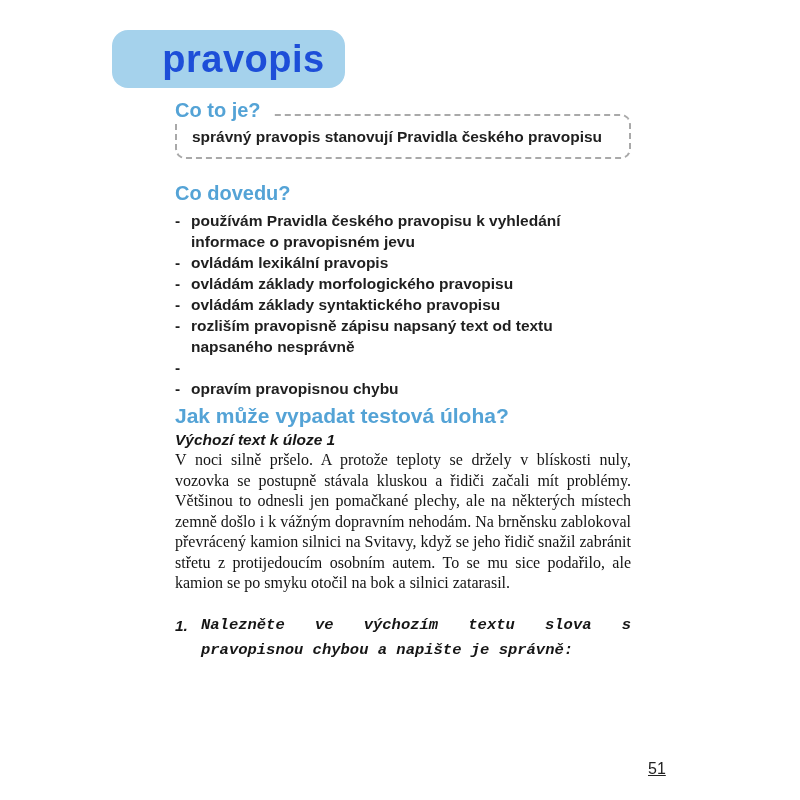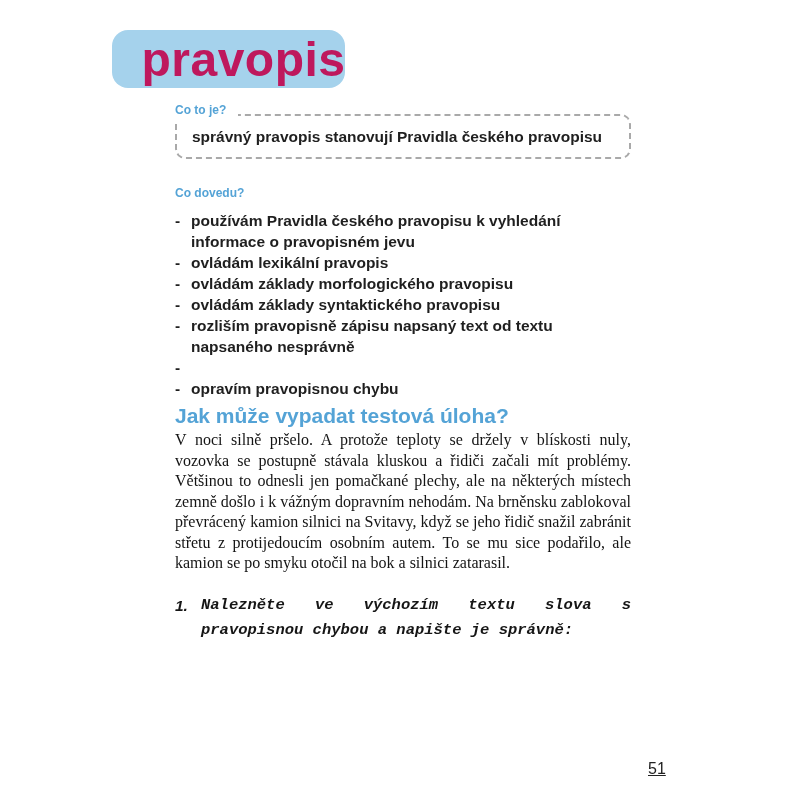--- a/index.html
+++ b/index.html
@@ -14,30 +14,30 @@
   .title-badge {
     position:absolute;
     left:112px; top:30px;
     width:233px; height:58px;
     background:#a5d2ec;
     border-radius:16px;
     display:flex; align-items:center; justify-content:center;
     padding-left:30px;
   }
   .title-badge .badge-text {
-    font-size:48px; font-weight:bold; color:#be185d;
+    font-size:38px; font-weight:bold; color:#1d4ed8;
     letter-spacing:0.5px;
   }
   .content {
     position:absolute;
     left:175px; top:98px;
     width:456px;
   }
   .sec-heading {
-    font-size:12px; font-weight:bold; color:#54a3d6;
+    font-size:20px; font-weight:bold; color:#54a3d6;
     line-height:24px;
   }
   .def-heading {
     display:inline-block;
     position:relative; z-index:2;
     background:#ffffff;
     padding-right:12px;
   }
   .def-box {
     position:relative; z-index:1;
@@ -124,20 +124,21 @@
     <div class="li">
       <span class="dash">-</span>
     </div>
     <div class="li">
       <span class="dash">-</span>
       <span>opravím pravopisnou chybu</span>
     </div>
   </div>
 
   <div class="sec-heading task-heading">Jak může vypadat testová úloha?</div>
+  <div class="source-label">Výchozí text k úloze 1</div>
   <p class="body-par">V noci silně pršelo. A protože teploty se držely v blískosti nuly, vozovka se postupně stávala kluskou a řidiči začali mít problémy. Většinou to odnesli jen pomačkané plechy, ale na některých místech zemně došlo i k vážným dopravním nehodám. Na brněnsku zablokoval převrácený kamion silnici na Svitavy, když se jeho řidič snažil zabránit střetu z protijedoucím osobním autem. To se mu sice podařilo, ale kamion se po smyku otočil na bok a silnici zatarasil.</p>
 
   <div class="question">
     <span class="qnum">1.</span>
     <span class="qtext">Nalezněte ve výchozím textu slova s pravopisnou chybou a napište je správně:</span>
   </div>
 
 </div>
 
 <div class="page-number">51</div>

